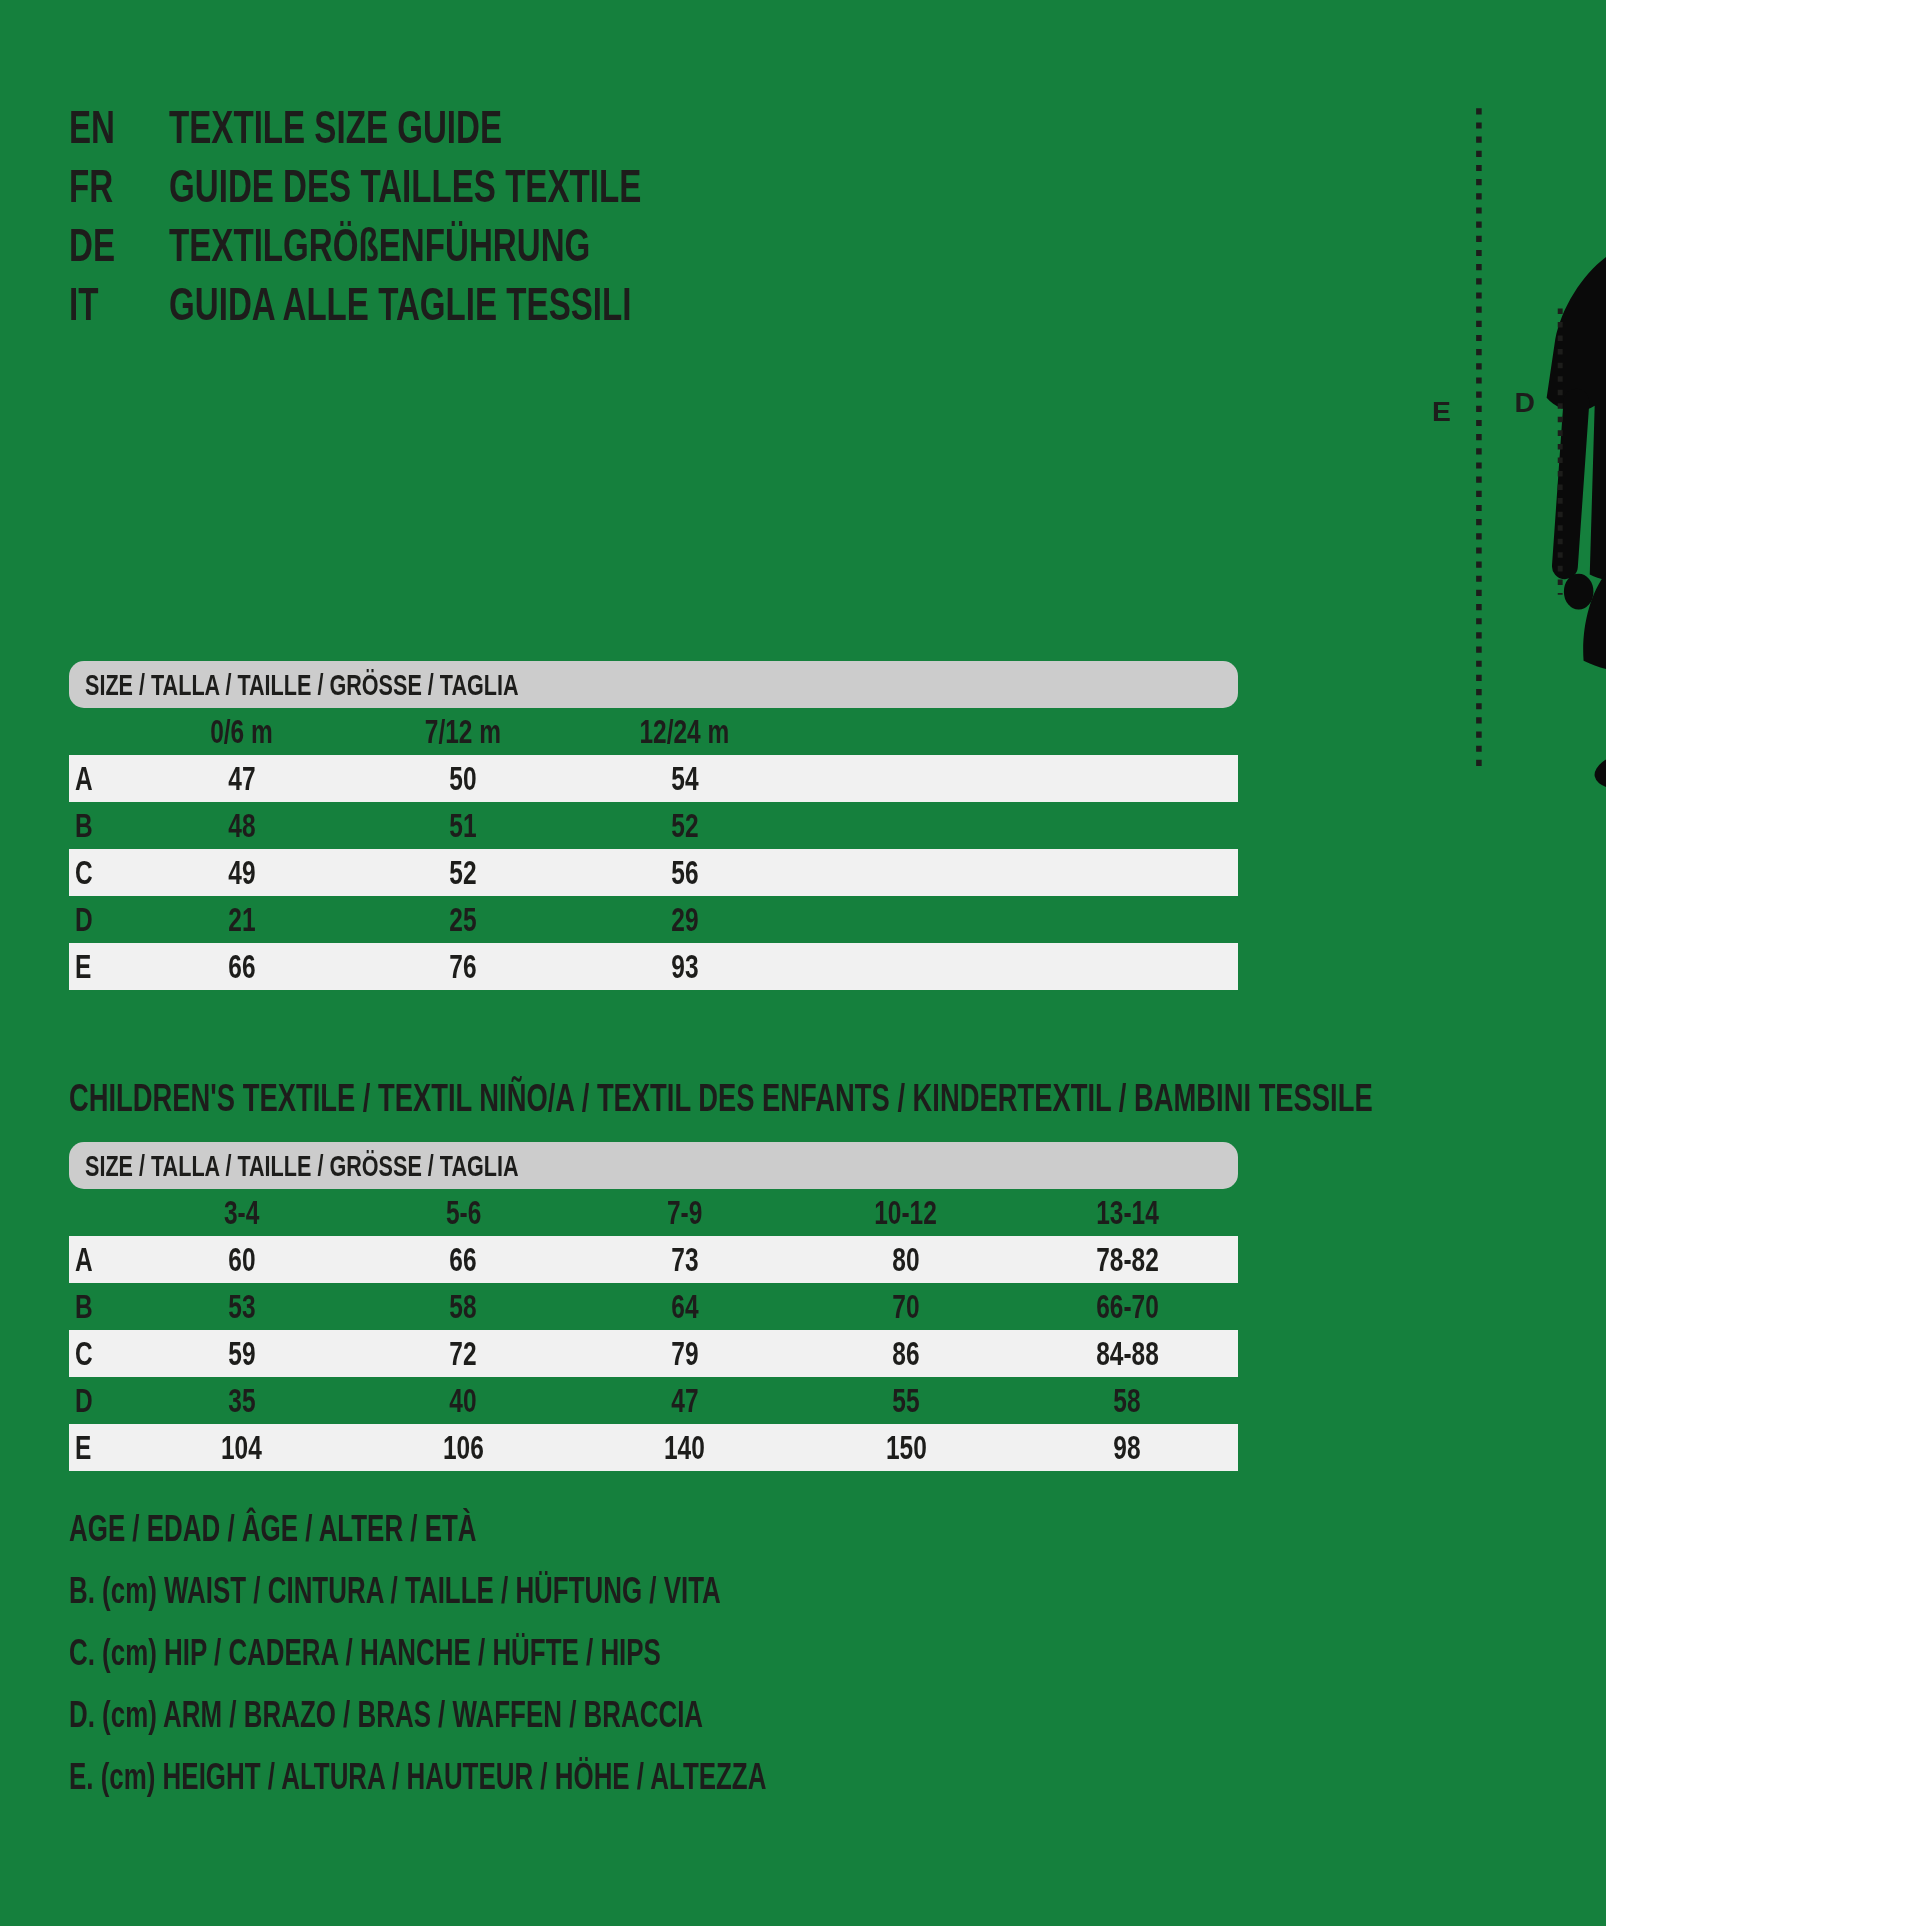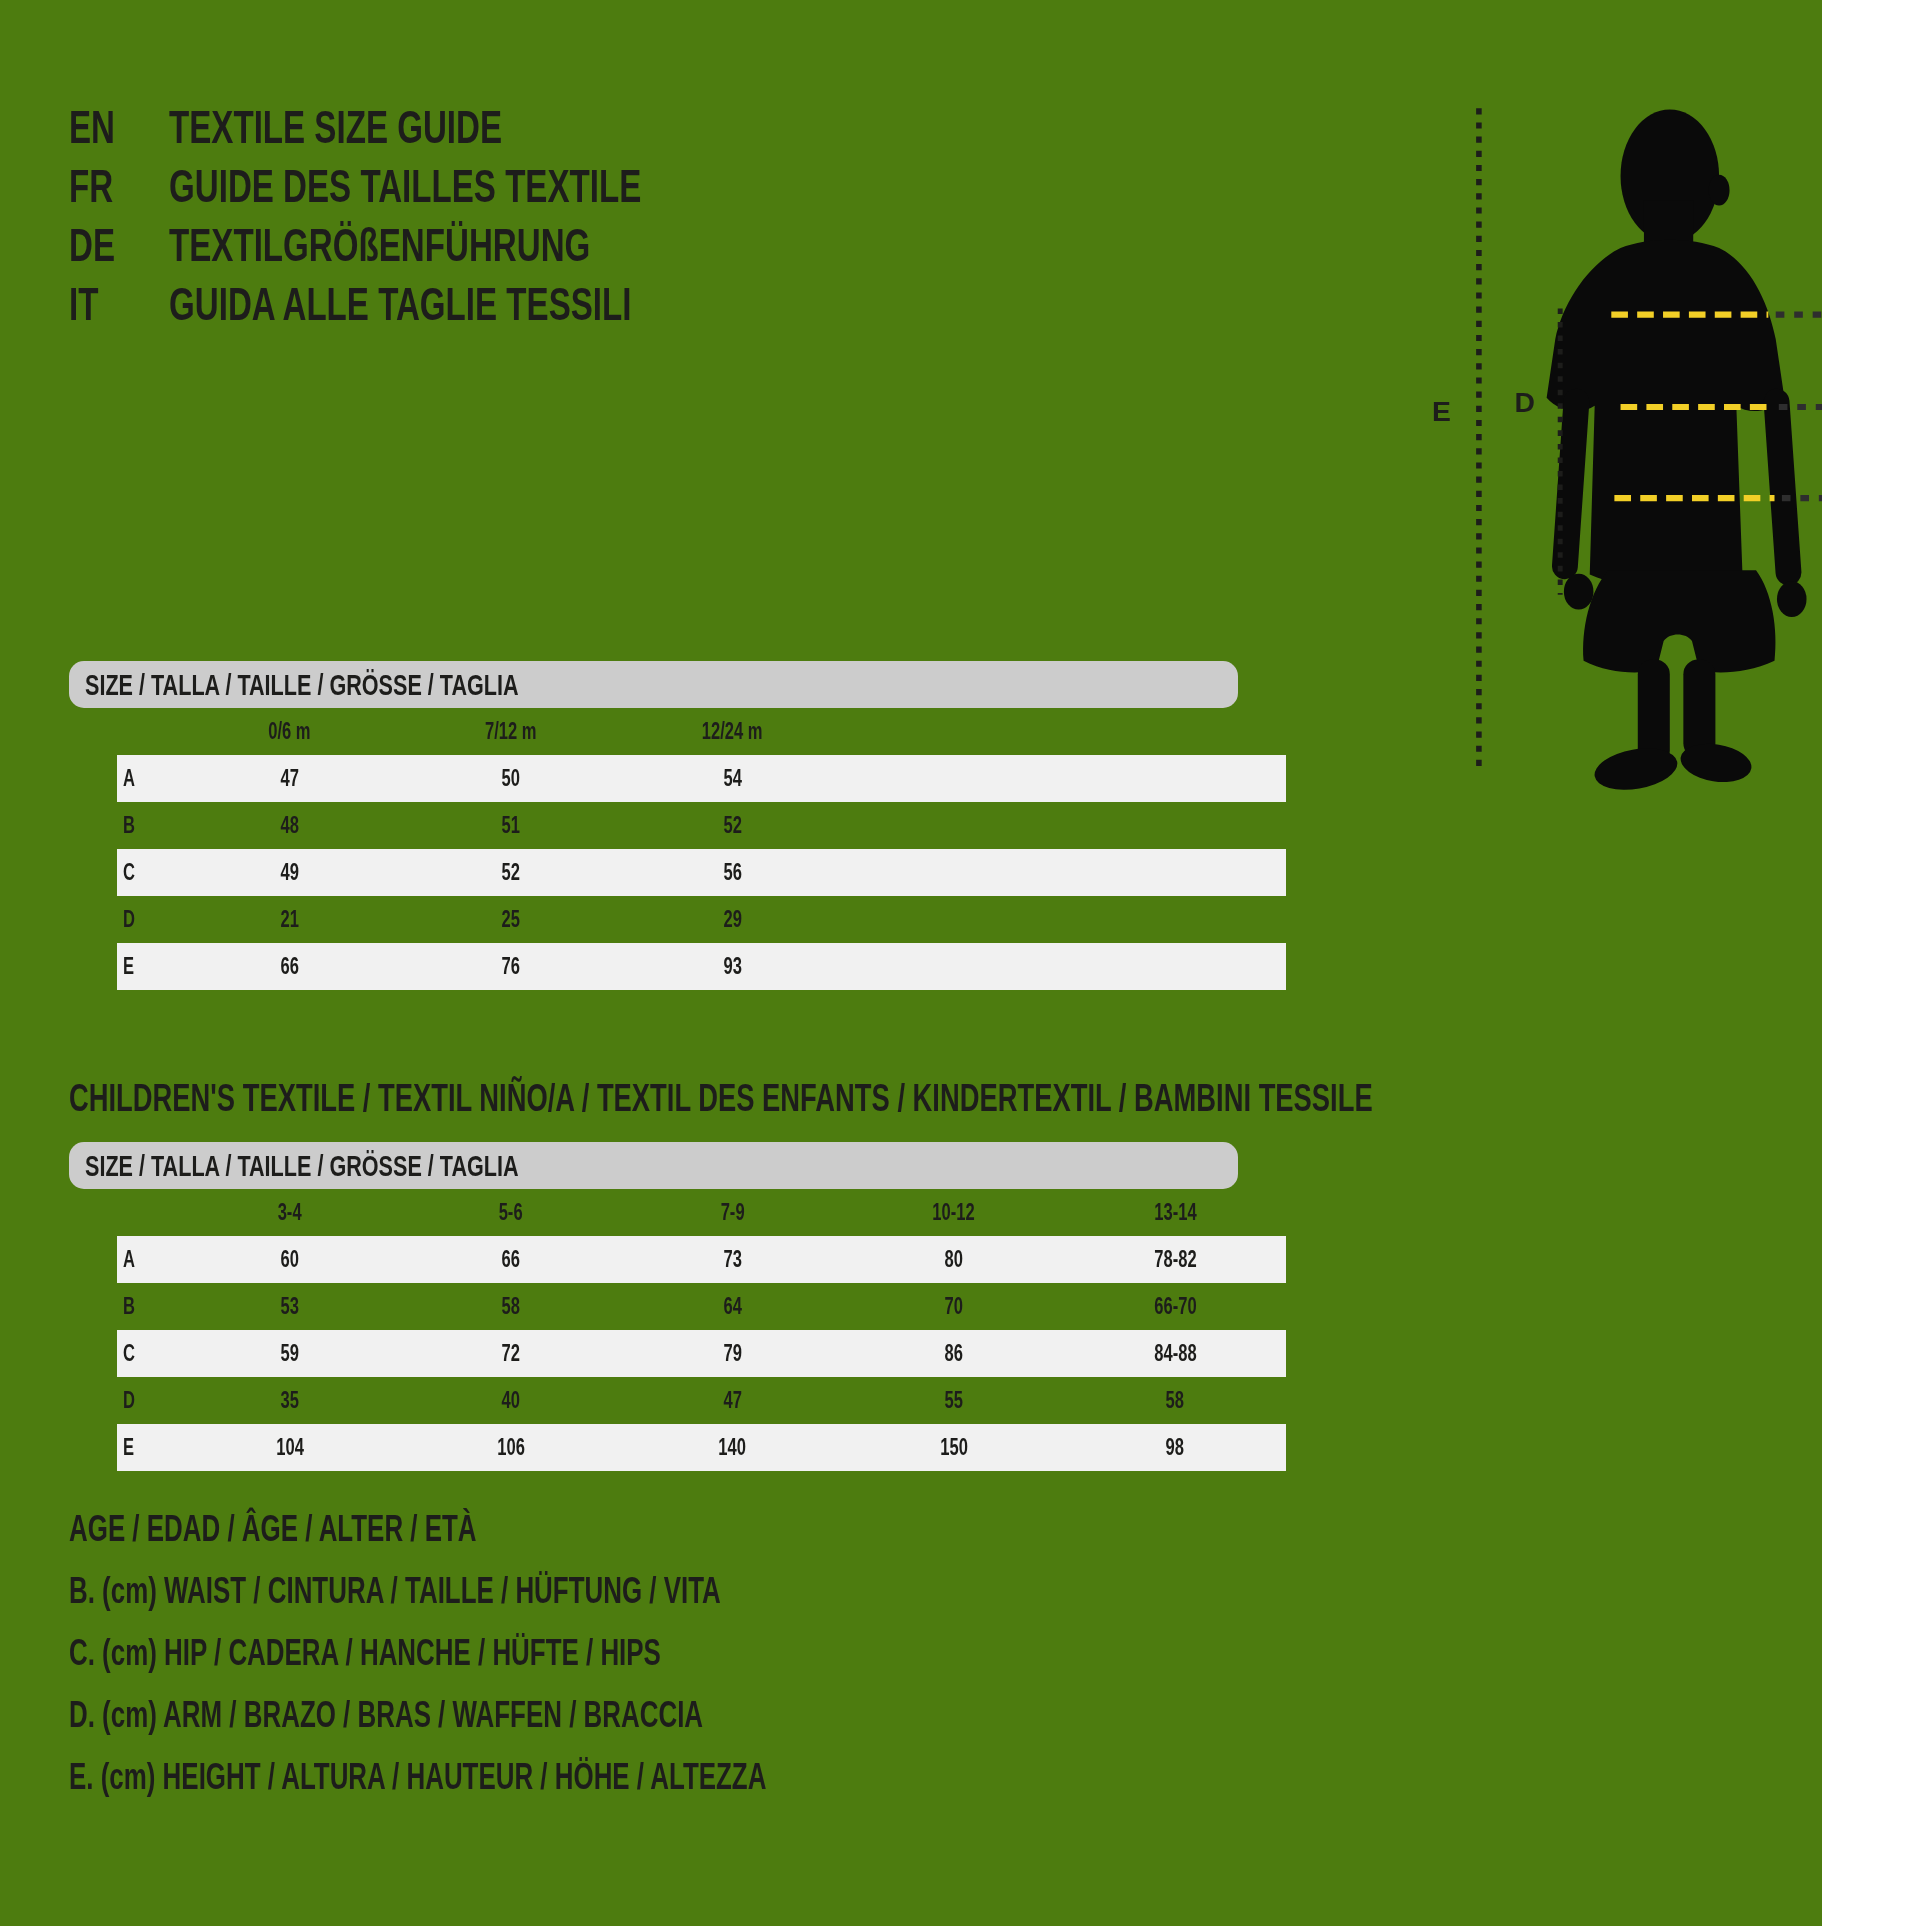--- a/index.html
+++ b/index.html
@@ -1,17 +1,17 @@
 <!DOCTYPE html>
 <html style="font-size:10px"><head>
 <meta charset="utf-8">
 <style>
   html,body { margin:0; padding:0; background:#ffffff; }
   .page {
-    position:relative; width:1822px; height:1926px; background:#4d7c0f;
+    position:relative; width:1606px; height:1926px; background:#15803d;
     font-family:"Liberation Sans","DejaVu Sans",sans-serif;
     font-weight:700; color:#1d1d1b; overflow:hidden;
   }
   
   .cond   { display:inline-block; transform:scaleX(0.72); transform-origin:0 50%; white-space:nowrap; }
   .cond-c { display:inline-block; transform:scaleX(0.72); transform-origin:50% 50%; white-space:nowrap; }
 
   
   .langs { position:absolute; left:69px; top:97px; }
   .lang-row { height:59px; display:flex; align-items:center; font-size:46px; }
@@ -26,21 +26,21 @@
   .children { top:1075px; }
   .tbl-heading { font-size:38px; line-height:46px; height:46px; }
   .size-bar {
     margin-top:21px; width:1169px; height:47px; background:#cccccc;
     display:flex; align-items:center; padding-left:16px; box-sizing:border-box;
     font-size:30px;
     border-radius:15px;
   }
   .t-row {
     display:grid; grid-template-columns:62px repeat(5,1fr);
-    width:1169px; height:47px; align-items:center; font-size:23px;margin-left:48px;
+    width:1169px; height:47px; align-items:center; font-size:34px;
   }
   .t-row.stripe { background:#f1f1f1; }
   .row-label { padding-left:6.2px; }
   .cell { text-align:center; }
 
   
   .legend { position:absolute; left:69px; top:1508px; font-size:36px; }
   .legend-line { height:62px; display:flex; align-items:flex-start; }
 
   

